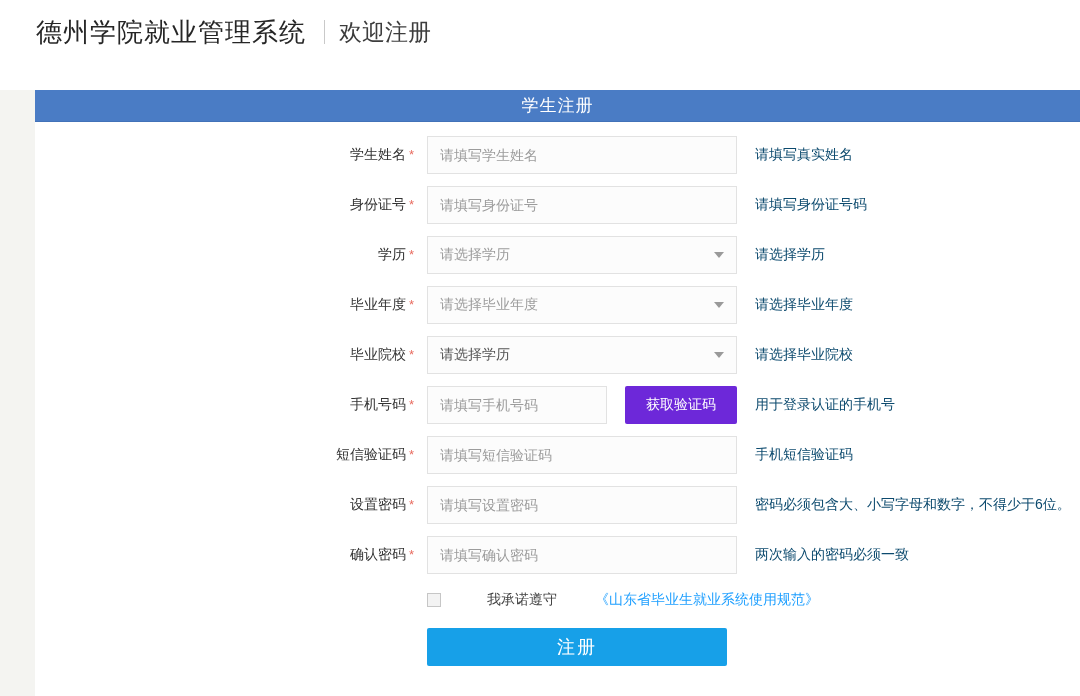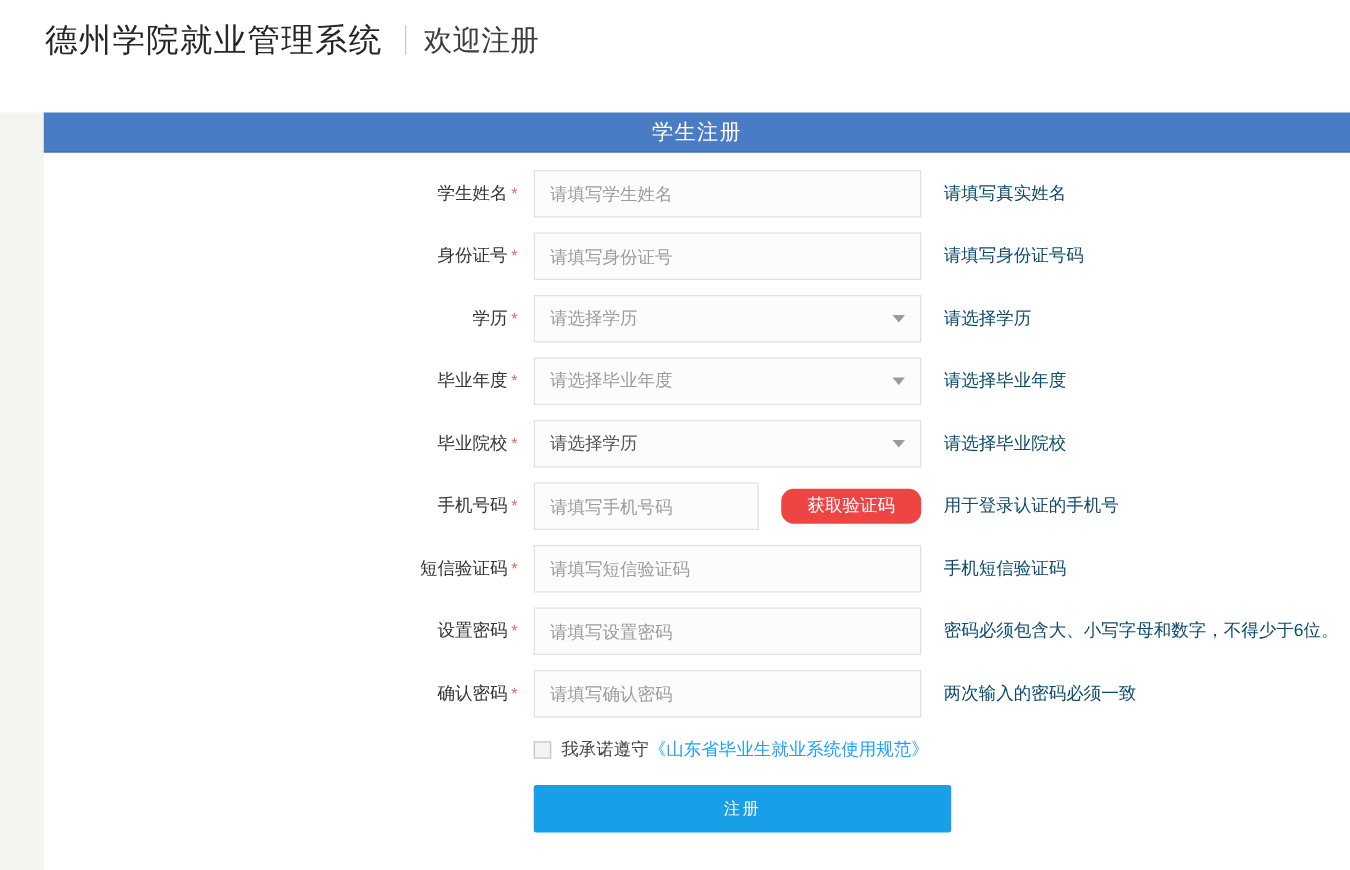--- a/index.html
+++ b/index.html
@@ -88,66 +88,67 @@
   .select.has-value .sel-text { color:#555; }
   .caret {
     width:0; height:0;
     border-left:5px solid transparent;
     border-right:5px solid transparent;
     border-top:6px solid #9a9a9a;
     margin-left:8px;
   }
   .phone-input { width:180px; }
   .sms-btn {
-    width:112px; height:28px;
+    width:112px; height:38px;
     margin-left:18px;
-    background:#ef4444;
+    background:#6d28d9;
     color:#fff;
     border:none;
     font-size:14px;
     cursor:pointer;
     font-family:inherit;
-    border-radius:10px;
+    border-radius:2px;
   }
   .hint {
     margin-left:18px;
     font-size:14px;
     color:#0c4a6e;
     white-space:nowrap;
   }
 
   
   .agree-row {
     margin:17px 0 0 392px;
     display:flex; align-items:center;
     font-size:14px;
     height:18px;
+    gap:38px;
   }
   .agree-checkbox {
     appearance:none;
     -webkit-appearance:none;
     width:14px; height:14px;
     border:1px solid #c6c6c6;
     background:#f3f3f3;
     margin-right:8px;
     cursor:pointer;
   }
   .agree-text { color:#444; }
   .agree-link { color:#1e9fff; text-decoration:none; cursor:pointer; }
 
   
   .register-btn {
     display:block;
     margin:19px 0 0 392px;
-    width:334px; height:38px;
+    width:300px; height:38px;
     background:#17a0e8;
     border:none;
     border-radius:2px;
     color:#fff;
-    font-size:13px;
+    font-size:18px;
     letter-spacing:2px;
     cursor:pointer;
     font-family:inherit;
   }
 </style>
 </head>
 <body>
 
 <div class="page">
 

